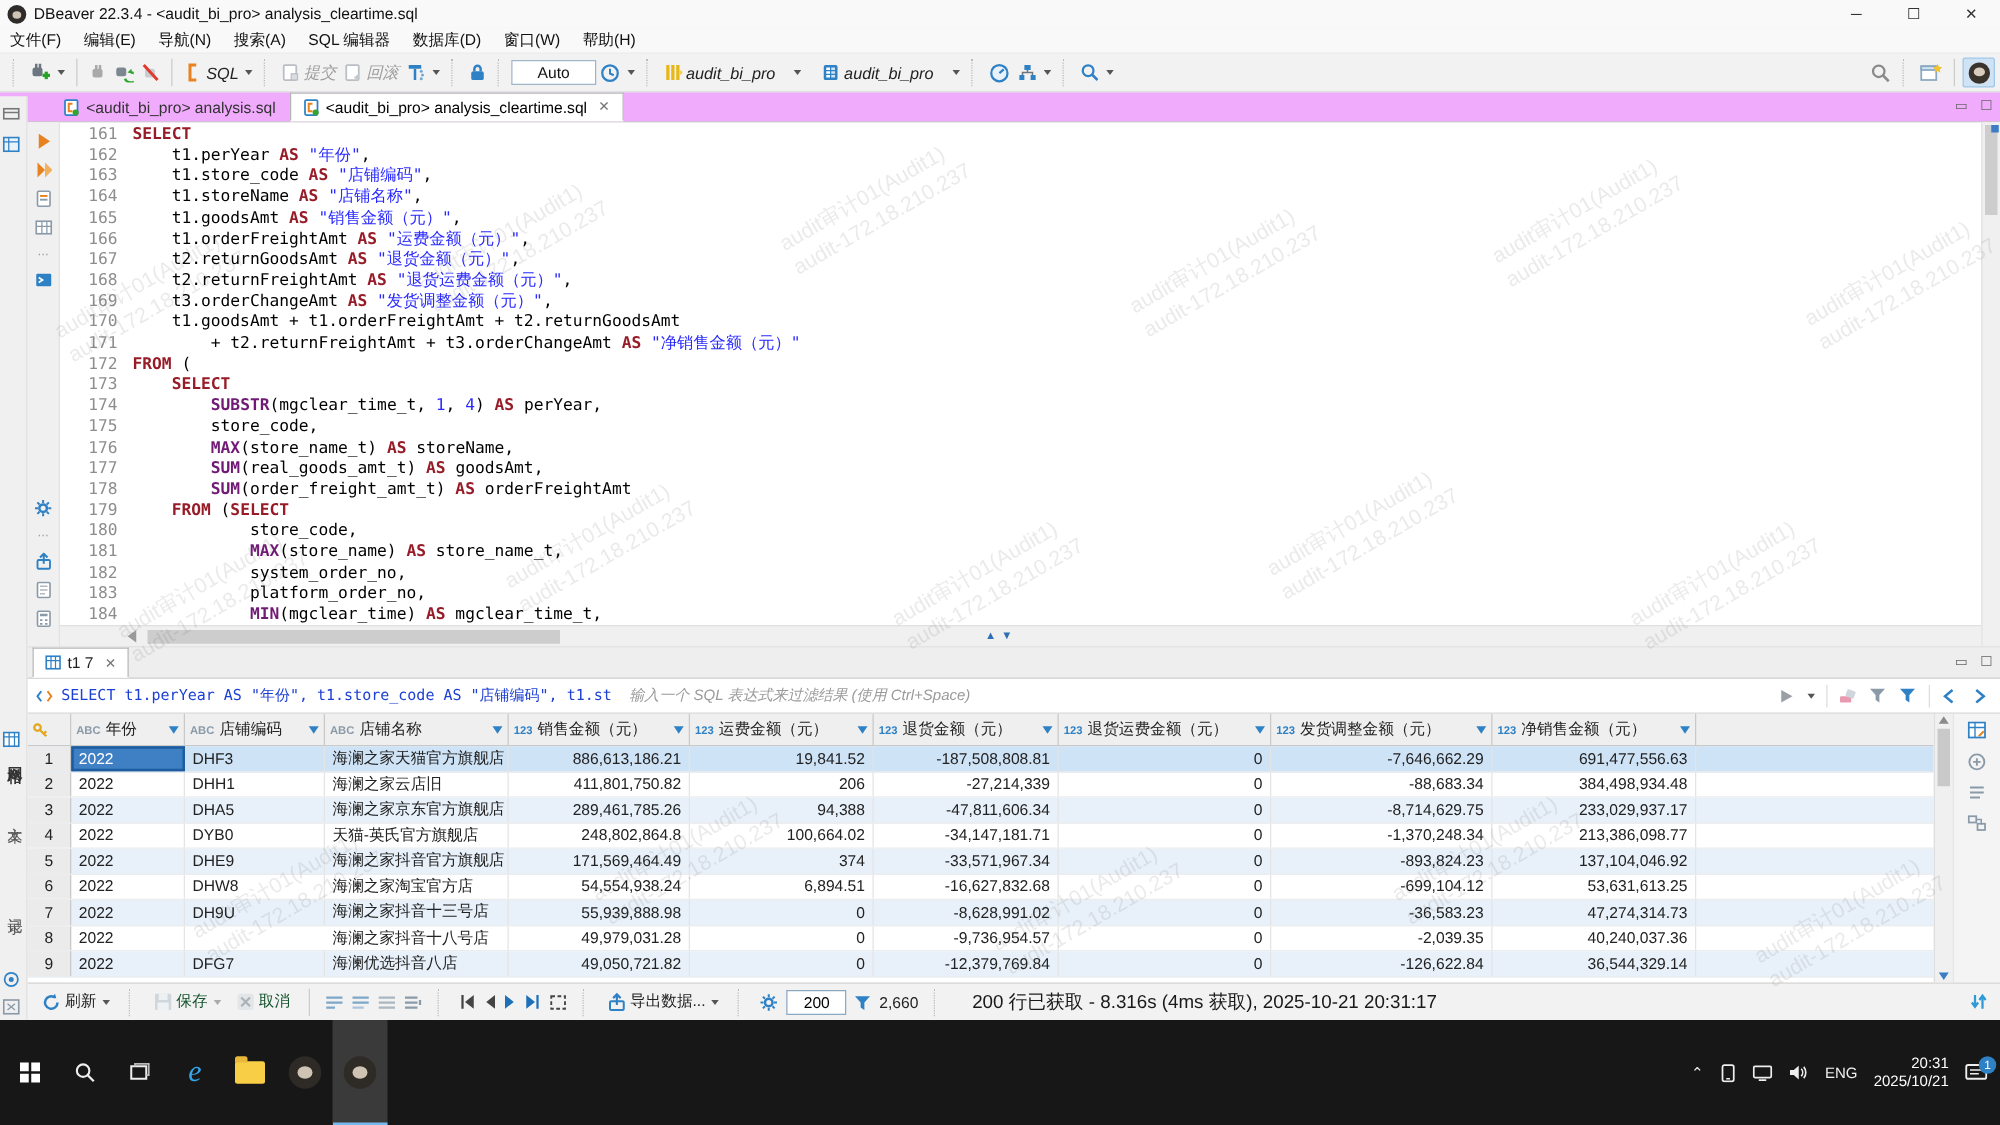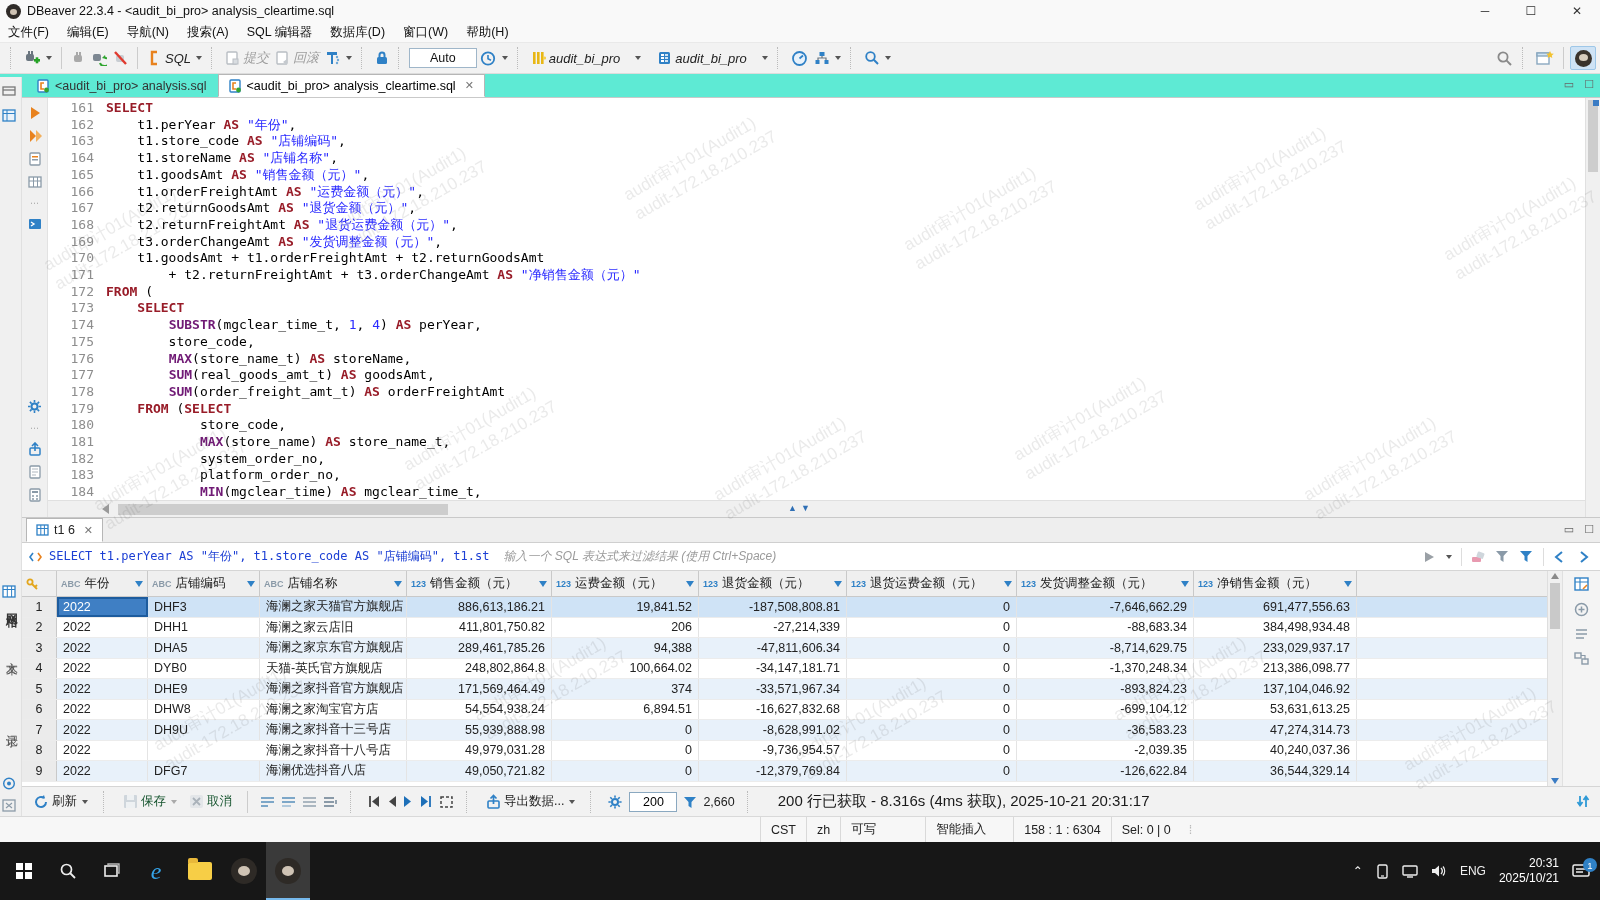--- a/index.html
+++ b/index.html
@@ -26,21 +26,21 @@
   .tb-item { display:flex; align-items:center; gap:3px; padding:2px 3px; border-radius:2px; }
   .tb-label { font-size:13px; color:#222; white-space:nowrap;font-style:italic; }
   .tb-label.dis { color:#9d9d9d; }
   .caret { width:0; height:0; border-left:3.5px solid transparent; border-right:3.5px solid transparent; border-top:4px solid #555; margin-left:2px; }
   .auto-btn { background:#fff; border:1px solid #9fb6c9; padding:2px 20px; font-size:12.5px; color:#111; }
   .avatar-slot { width:26px; height:24px; background:#cfe3f5; border:1px solid #9ec7e8; display:flex; align-items:center; justify-content:center; border-radius:2px;}
   .avatar { width:17px; height:17px; border-radius:50%; background:#3a332c; position:relative; }
   .avatar:after { content:""; position:absolute; left:4px; top:4px; width:9px; height:7px; border-radius:50%; background:#d8cdbd; }
 
   
-  .tabstrip { height:24px; background:#5eead4; display:flex; align-items:flex-start; padding-left:26px; flex:0 0 auto; position:relative; border-bottom:1px solid #c9c9c9;}
+  .tabstrip { height:24px; background:#f0abfc; display:flex; align-items:flex-start; padding-left:40px; flex:0 0 auto; position:relative; border-bottom:1px solid #c9c9c9;}
   .etab { height:23px; display:flex; align-items:center; gap:5px; padding:0 10px; font-size:12.5px; color:#333; border:1px solid transparent; }
   .etab.active { background:#ffffff; border-color:#b6b6b6; border-bottom-color:#fff; color:#000; }
   .tab-close { color:#777; font-size:11px; margin-left:4px; }
   .strip-right { position:absolute; right:6px; top:4px; display:flex; gap:10px; color:#666; font-size:11px; }
 
   
   .main { flex:0 0 419px; display:flex; margin-left:22px; background:#fff; position:relative; }
   .ed-toolbar { width:26px; background:#f0f0f0; border-right:1px solid #e2e2e2; display:flex; flex-direction:column; align-items:center; padding-top:8px; gap:9px; }
   .ed-toolbar .gap { height:150px; }
   .editor { flex:1; position:relative; overflow:hidden; }
@@ -392,21 +392,21 @@
     </div>
   </div>
 
   <div class="results">
     <div class="res-tabs">
       <div class="res-tab">
         <svg width="13" height="12">
             <rect x="1" y="1" width="11" height="10" fill="#fff" stroke="#2f81c6" stroke-width="1.3"></rect>
             <path d="M1 4.5 h11 M4.8 1 v10 M8.4 1 v10" stroke="#2f81c6" stroke-width="1"></path>
           </svg>
-        <span>t1 6</span>
+        <span>t1 7</span>
         <span class="tab-close">✕</span>
       </div>
       <div class="strip-right" style="top:5px">
         <span>▭</span>
         <span>☐</span>
       </div>
     </div>
     <div class="filterbar">
       <svg width="15" height="14">
           <path d="M5 3 L2 7 L5 11" stroke="#2f81c6" stroke-width="1.6" fill="none"></path>
@@ -709,32 +709,20 @@
       <div class="tb-sep"></div>
       <span class="rt-status">200 行已获取 - 8.316s (4ms 获取), 2025-10-21 20:31:17</span>
       <div style="flex:1"></div>
       <svg width="16" height="16">
           <path d="M4 2 v9 M1.5 8 l2.5 3.5 2.5 -3.5" stroke="#2f9ad6" stroke-width="1.8" fill="none"></path>
           <path d="M10 13 v-9 M7.5 6 l2.5 -3.5 2.5 3.5" stroke="#2f9ad6" stroke-width="1.8" fill="none"></path>
         </svg>
     </div>
   </div>
 
-  <div class="statusbar">
-    <div class="sb-spacer"></div>
-    <div id="sb-cells" style="display:flex">
-        <div class="sb-cell">CST</div>
-        <div class="sb-cell">zh</div>
-        <div class="sb-cell" style="min-width: 85px;">可写</div>
-        <div class="sb-cell" style="min-width: 88px;">智能插入</div>
-        <div class="sb-cell">158 : 1 : 6304</div>
-        <div class="sb-cell">Sel: 0 | 0</div>
-      </div>
-    <div class="sb-dots">⁞</div>
-  </div>
 
   <div class="taskbar">
     <div class="tk-btn">
         <div class="winlogo">
           <div></div>
           <div></div>
           <div></div>
           <div></div>
         </div>
       </div>

